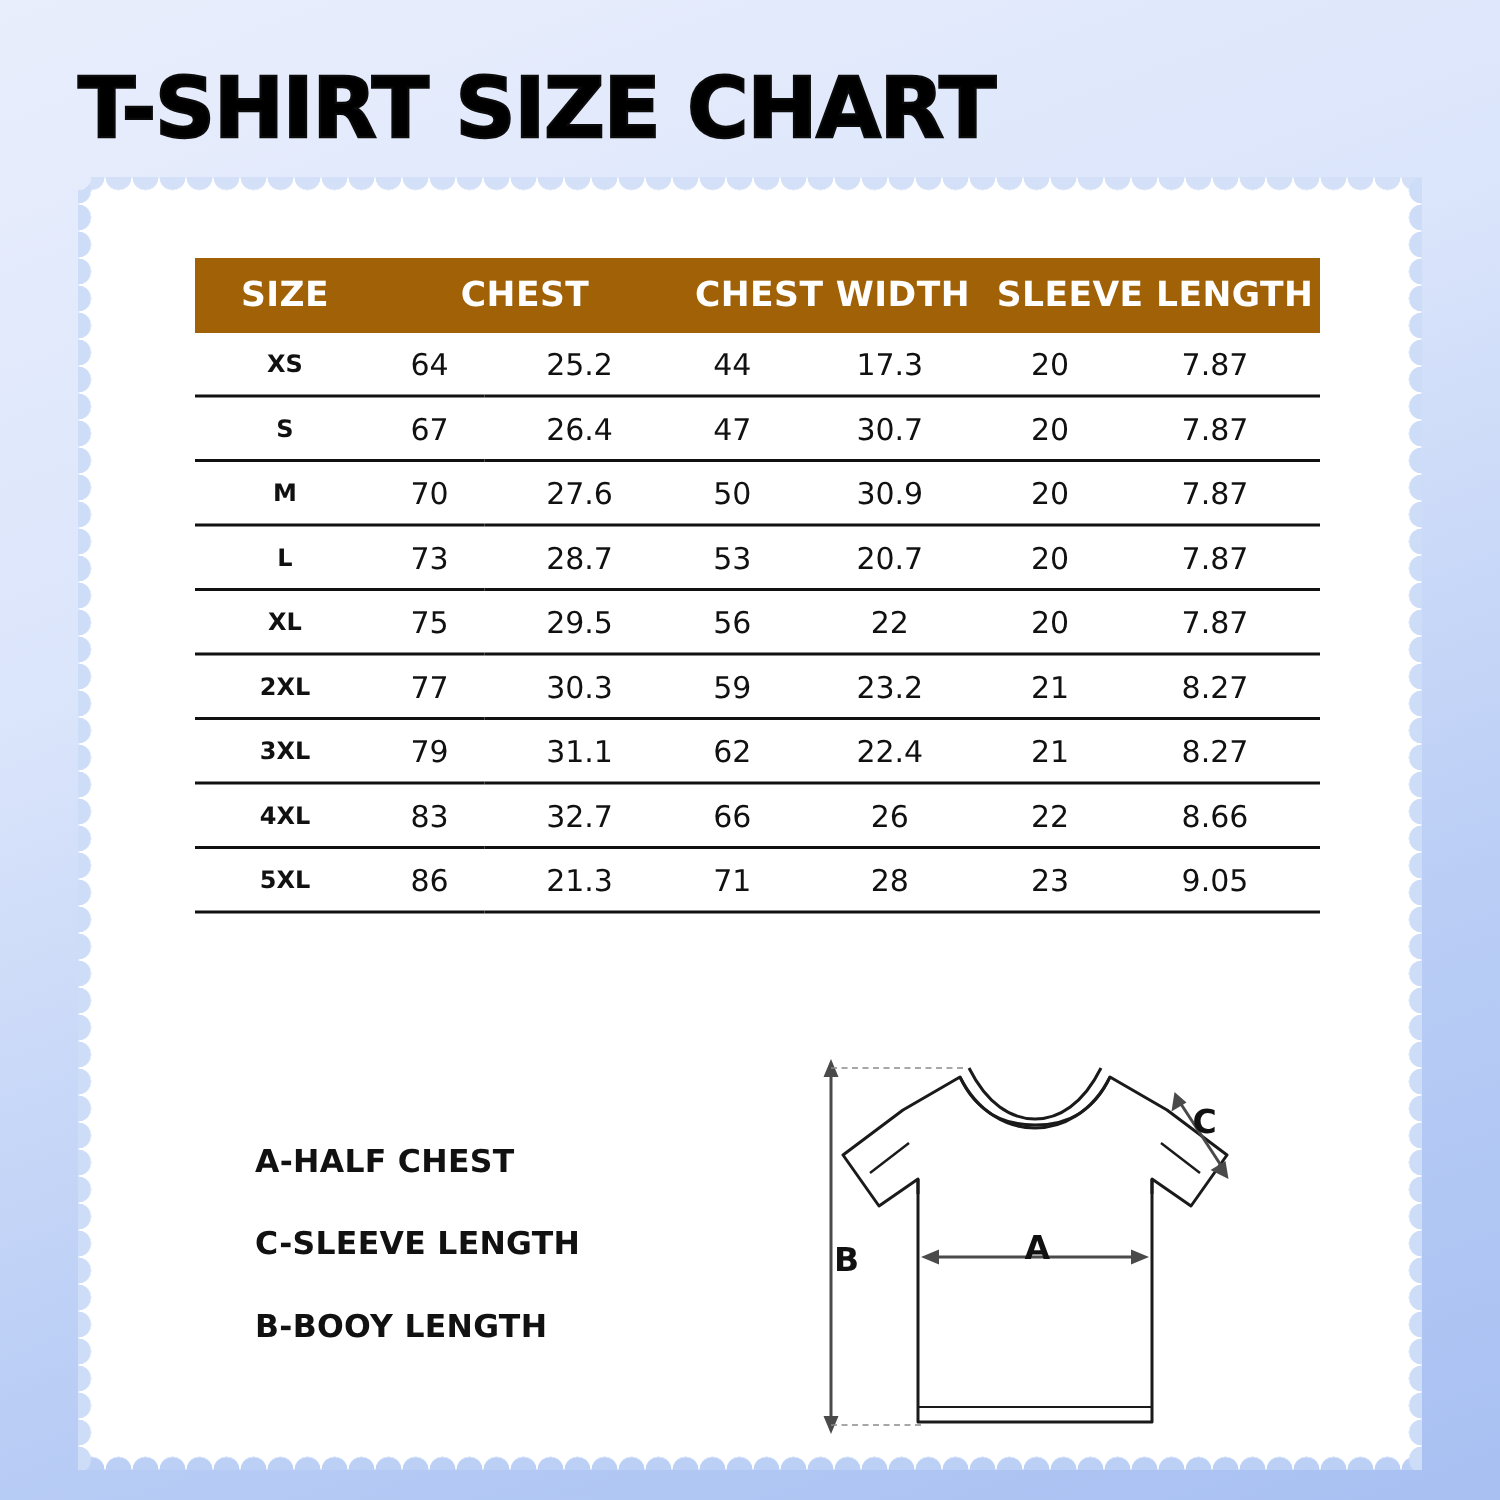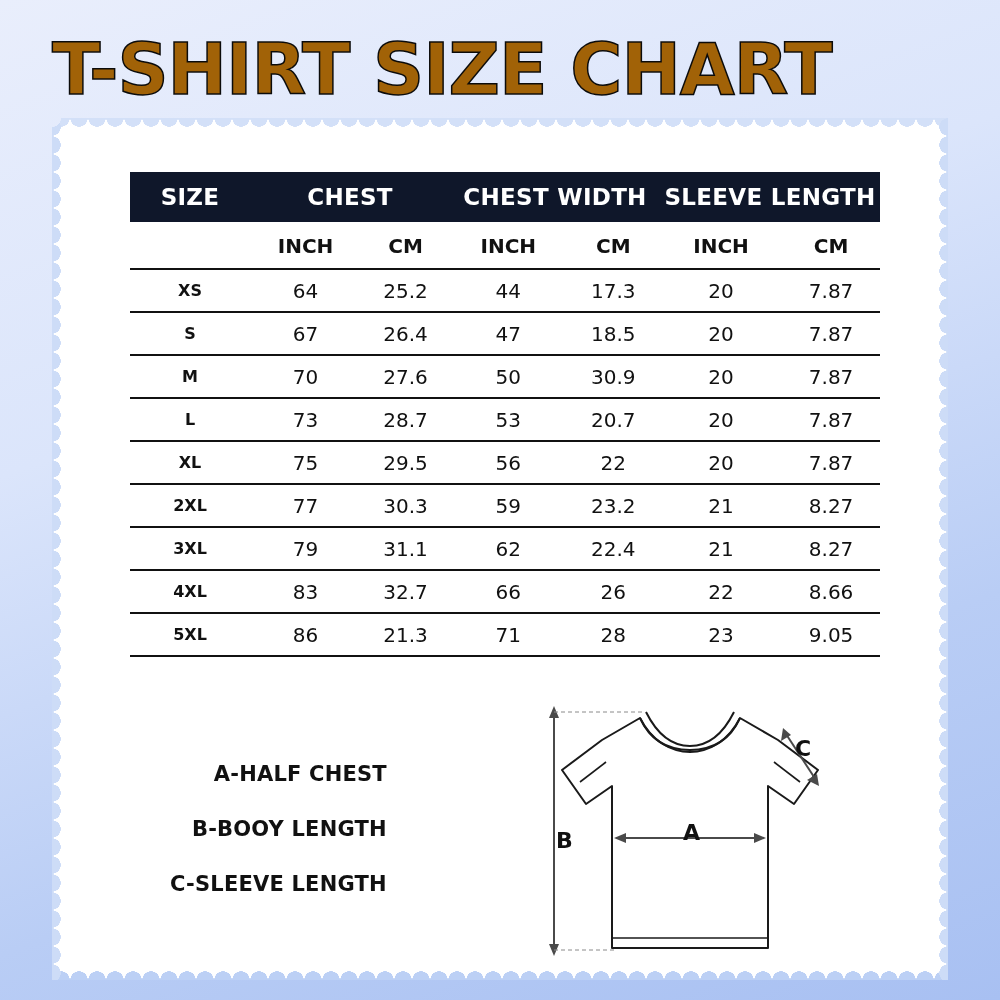--- a/index.html
+++ b/index.html
@@ -14,25 +14,25 @@
     overflow: hidden;
   }
   .page {
     position: relative;
     width: 1000px;
     height: 1000px;
   }
   .title {
     position: absolute;
     left: 52px;
-    top: 28px;
-    font-size: 71px;
+    top: 40px;
+    font-size: 56px;
     font-weight: 900;
     letter-spacing: -1px;
-    color: #a16207;
+    color: #000000;
     font-family: "DejaVu Sans", sans-serif;
     -webkit-text-stroke: 1.5px #0b0b0b;
   }
   
   .card {
     position: absolute;
     left: 52px;
     top: 118px;
     width: 896px;
     height: 862px;
@@ -68,21 +68,21 @@
 
   table.size-table {
     position: absolute;
     left: 130px;
     top: 172px;
     width: 750px;
     border-collapse: collapse;
     font-family: "DejaVu Sans", sans-serif;
   }
   table.size-table th.group {
-    background: #0f172a;
+    background: #a16207;
     color: #ffffff;
     font-size: 23px;
     font-weight: 800;
     padding: 12px 0;
     text-align: center;
     letter-spacing: 0.3px;
   }
   table.size-table td.unit {
     font-size: 20px;
     font-weight: 700;
@@ -108,21 +108,20 @@
     padding: 6px 0;
   }
   table.size-table tbody tr td {
     border-bottom: 2.5px solid #111;
   }
   .legend {
     position: absolute;
     left: 170px;
     top: 762px;
     font-family: "DejaVu Sans", sans-serif;
-    text-align: right;
   }
   .legend div {
     font-size: 21px;
     font-weight: 800;
     color: #111;
     margin-bottom: 31px;
     letter-spacing: 0.2px;
   }
   .shirt-box {
     position: absolute;
@@ -157,46 +156,37 @@
   </div>
 
   <table class="size-table">
     <thead>
       <tr>
         <th class="group" style="width:120px">SIZE</th>
         <th class="group" colspan="2" style="width:200px">CHEST</th>
         <th class="group" colspan="2" style="width:210px">CHEST WIDTH</th>
         <th class="group" colspan="2" style="width:220px">SLEEVE LENGTH</th>
       </tr>
-      <tr class="unit-row">
-        <td class="unit"></td>
-        <td class="unit">INCH</td>
-        <td class="unit">CM</td>
-        <td class="unit">INCH</td>
-        <td class="unit">CM</td>
-        <td class="unit">INCH</td>
-        <td class="unit">CM</td>
-      </tr>
     </thead>
     <tbody>
       <tr>
         <td class="size-cell">XS</td>
         <td class="val">64</td>
         <td class="val">25.2</td>
         <td class="val">44</td>
         <td class="val">17.3</td>
         <td class="val">20</td>
         <td class="val">7.87</td>
       </tr>
       <tr>
         <td class="size-cell">S</td>
         <td class="val">67</td>
         <td class="val">26.4</td>
         <td class="val">47</td>
-        <td class="val">18.5</td>
+        <td class="val">30.7</td>
         <td class="val">20</td>
         <td class="val">7.87</td>
       </tr>
       <tr>
         <td class="size-cell">M</td>
         <td class="val">70</td>
         <td class="val">27.6</td>
         <td class="val">50</td>
         <td class="val">30.9</td>
         <td class="val">20</td>
@@ -254,22 +244,22 @@
         <td class="val">71</td>
         <td class="val">28</td>
         <td class="val">23</td>
         <td class="val">9.05</td>
       </tr>
     </tbody>
   </table>
 
   <div class="legend">
     <div>A-HALF CHEST</div>
+    <div>C-SLEEVE LENGTH</div>
     <div>B-BOOY LENGTH</div>
-    <div>C-SLEEVE LENGTH</div>
   </div>
 
   <div class="shirt-box">
     <svg width="300" height="270" viewBox="0 0 300 270">
 
       <path d="M100 18 L62 40 L22 70 L46 104 L72 86 L72 248 L228 248 L228 86 L254 104 L278 70 L238 40 L200 18
                C190 40 172 50 150 50 C128 50 110 40 100 18 Z" fill="#ffffff" stroke="#1a1a1a" stroke-width="2" stroke-linejoin="round"></path>
 
       <path d="M100 18 C112 42 132 52 150 52 C168 52 188 42 200 18" fill="none" stroke="#1a1a1a" stroke-width="2"></path>
       <path d="M106 12 C118 36 134 46 150 46 C166 46 182 36 194 12" fill="none" stroke="#1a1a1a" stroke-width="2"></path>

